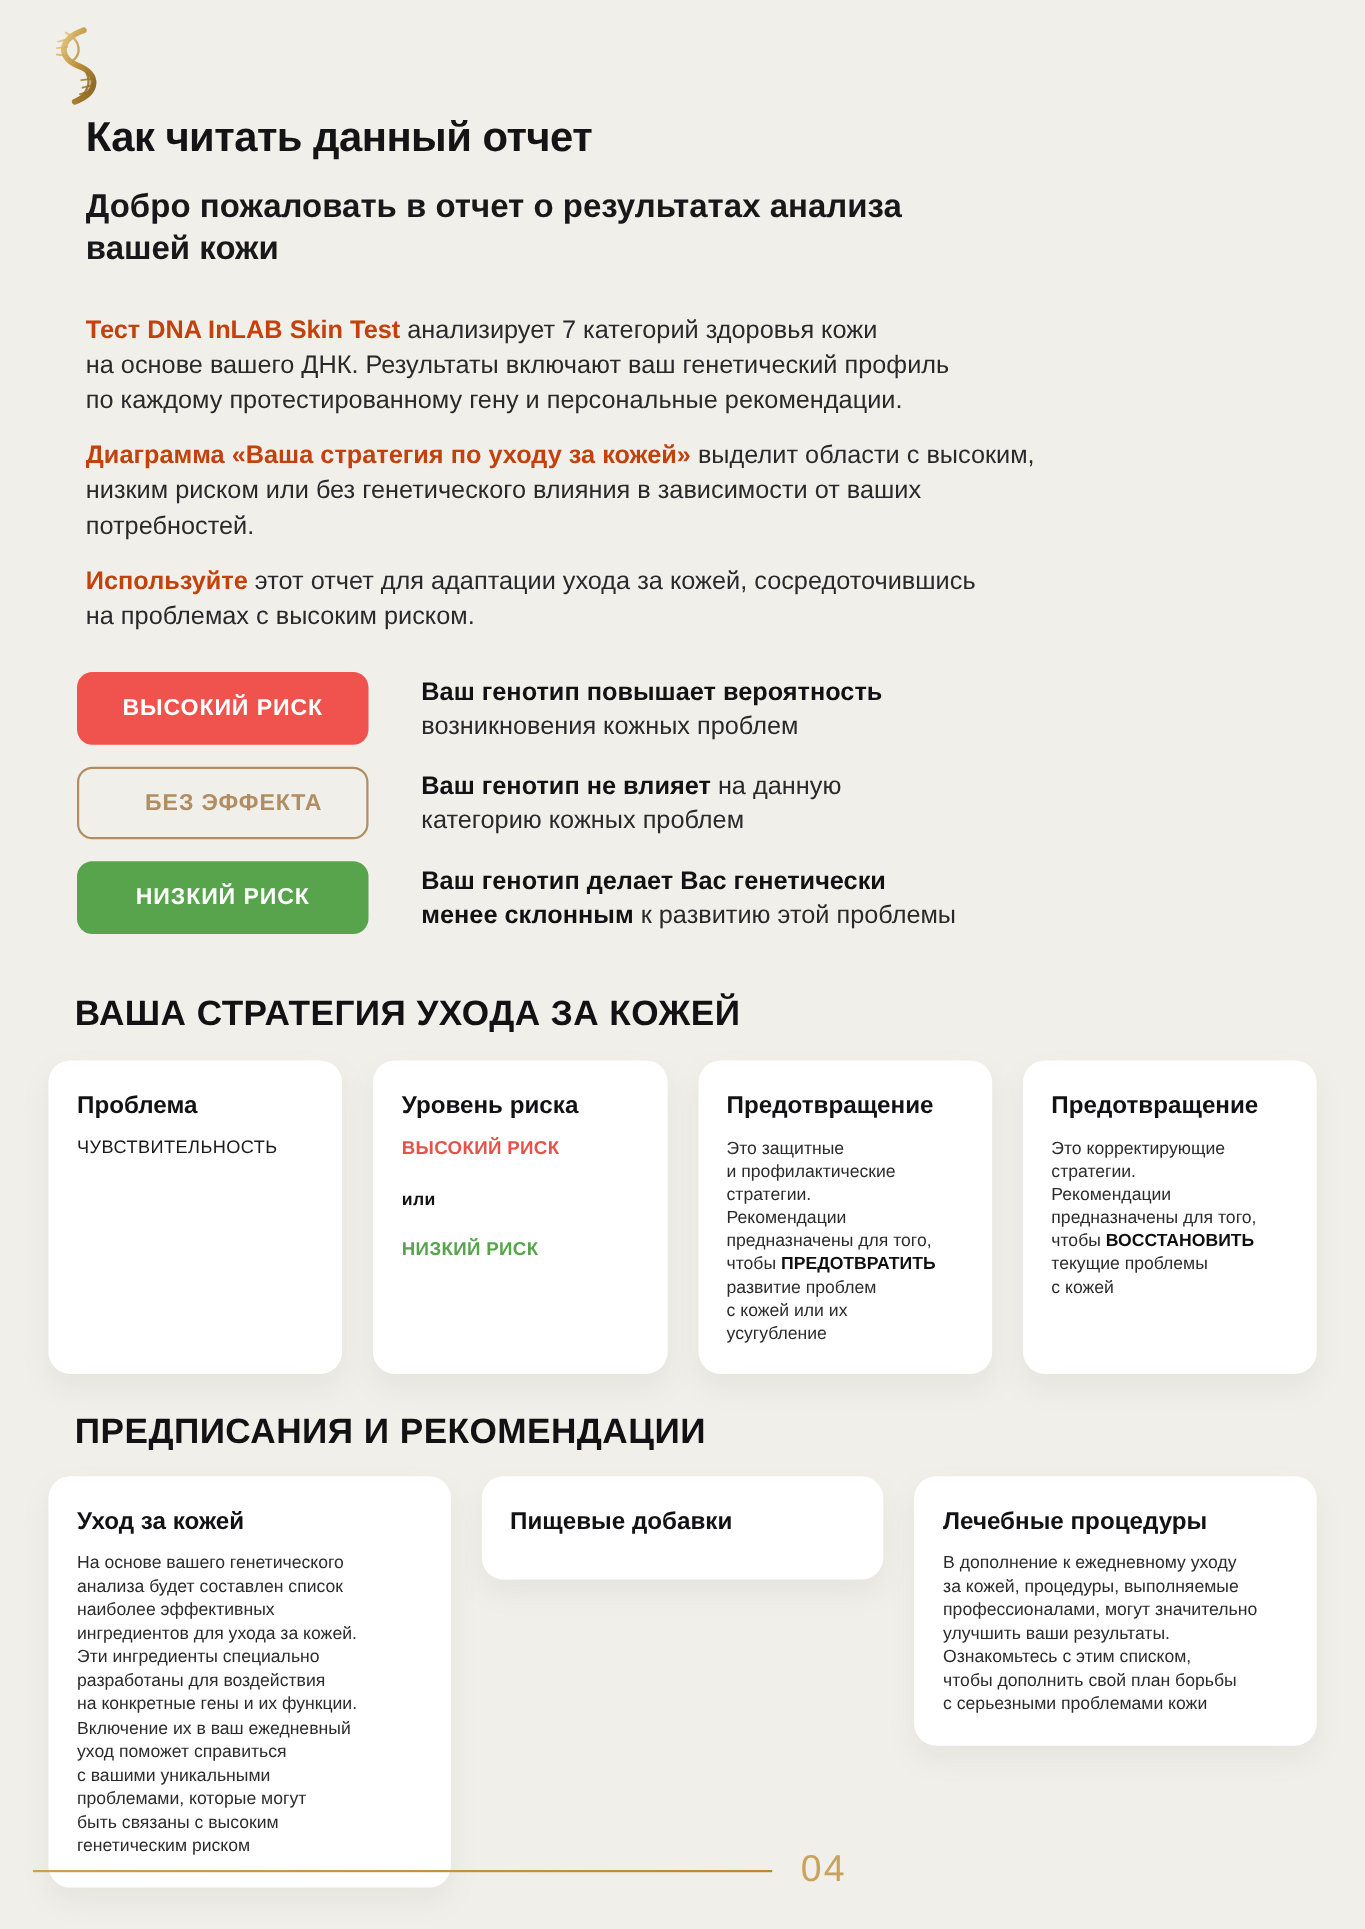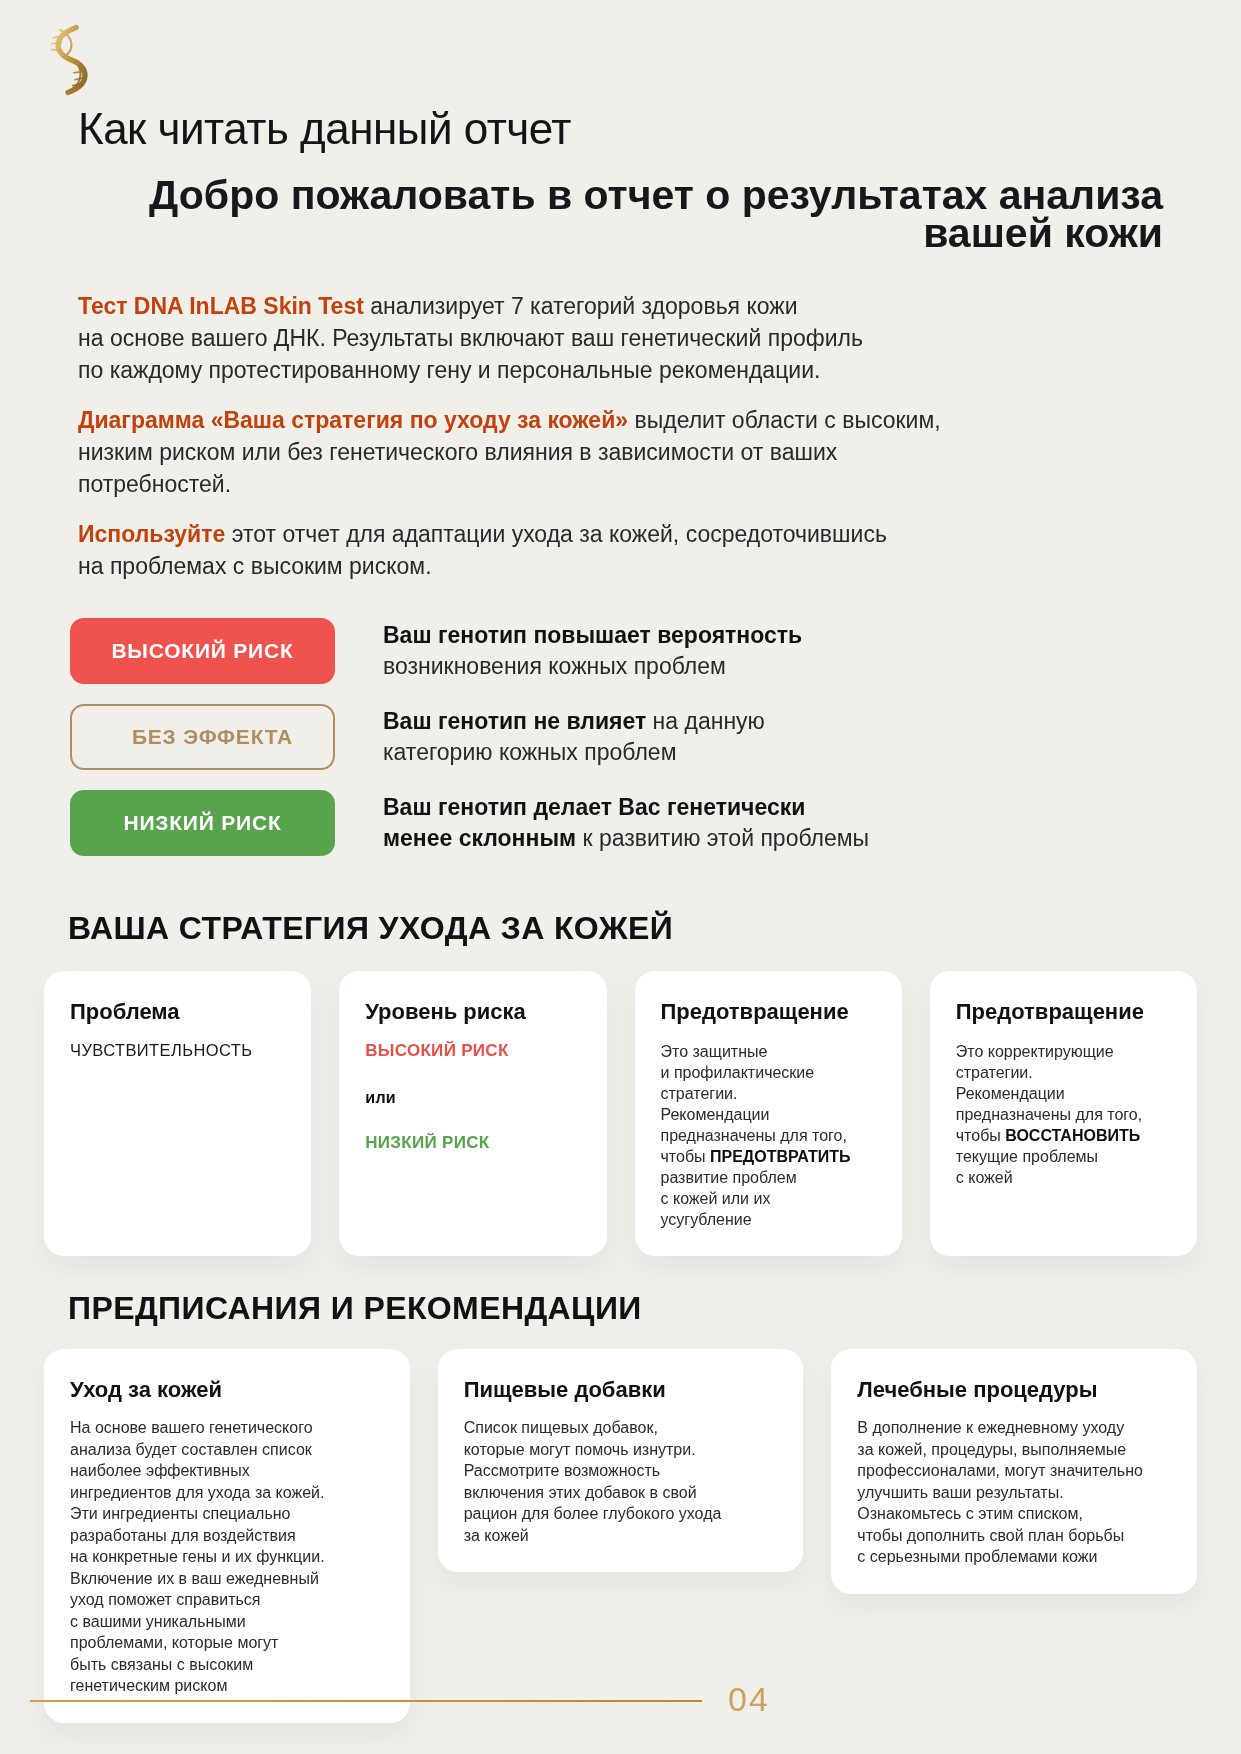--- a/index.html
+++ b/index.html
@@ -4,22 +4,22 @@
 <style>
   * { margin:0; padding:0; box-sizing:border-box; }
   html,body { background:#f0efea; }
   .page {
     position:relative; width:1241px; height:1754px; margin:0 auto;
     background:#f0efea; overflow:hidden;
     font-family:"Liberation Sans", sans-serif; color:#1d1d1f;
   }
   .logo { position:absolute; left:44px; top:24px; width:48px; height:72px; }
 
-  .title { margin:104px 78px 0 78px; font-size:44px; font-weight:400; letter-spacing:-0.5px; color:#141416; }
-  .subtitle { margin:22px 78px 0 78px; font-size:41px; font-weight:700; line-height:38px; white-space:pre-line; color:#18181a;text-align:right; }
+  .title { margin:104px 78px 0 78px; font-size:38px; font-weight:700; letter-spacing:-0.5px; color:#141416; }
+  .subtitle { margin:22px 78px 0 78px; font-size:30px; font-weight:700; line-height:38px; white-space:pre-line; color:#18181a; }
 
   .intro { margin:38px 60px 0 78px; }
   .intro .para { font-size:23px; line-height:32px; white-space:pre-line; color:#29292b; margin-top:18px; }
   .intro .para:first-child { margin-top:0; }
   .intro b { font-weight:700; color:#c2410c; }
 
   .legend { margin:36px 0 0 70px; display:flex; flex-direction:column; gap:20px; }
   .legend-row { display:flex; align-items:center; }
   .badge {
     width:265px; height:66px; border-radius:14px; flex:0 0 auto;
@@ -166,26 +166,20 @@
 на конкретные гены и их функции.
 Включение их в ваш ежедневный
 уход поможет справиться
 с вашими уникальными
 проблемами, которые могут
 быть связаны с высоким
 генетическим риском</p>
     </div>
     <div class="card">
       <h4>Пищевые добавки</h4>
-      <p class="body">Список пищевых добавок,
-которые могут помочь изнутри.
-Рассмотрите возможность
-включения этих добавок в свой
-рацион для более глубокого ухода
-за кожей</p>
     </div>
     <div class="card">
       <h4>Лечебные процедуры</h4>
       <p class="body">В дополнение к ежедневному уходу
 за кожей, процедуры, выполняемые
 профессионалами, могут значительно
 улучшить ваши результаты.
 Ознакомьтесь с этим списком,
 чтобы дополнить свой план борьбы
 с серьезными проблемами кожи</p>

